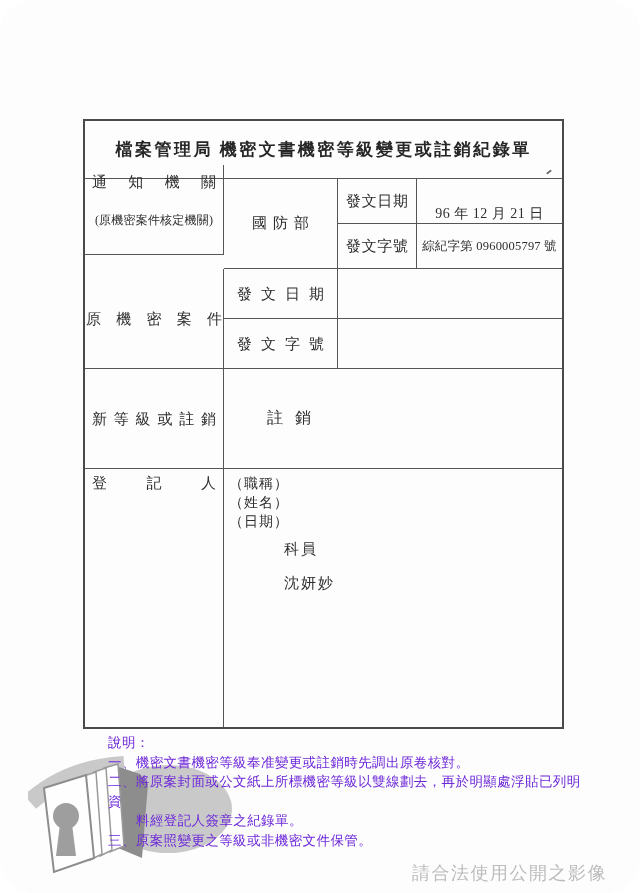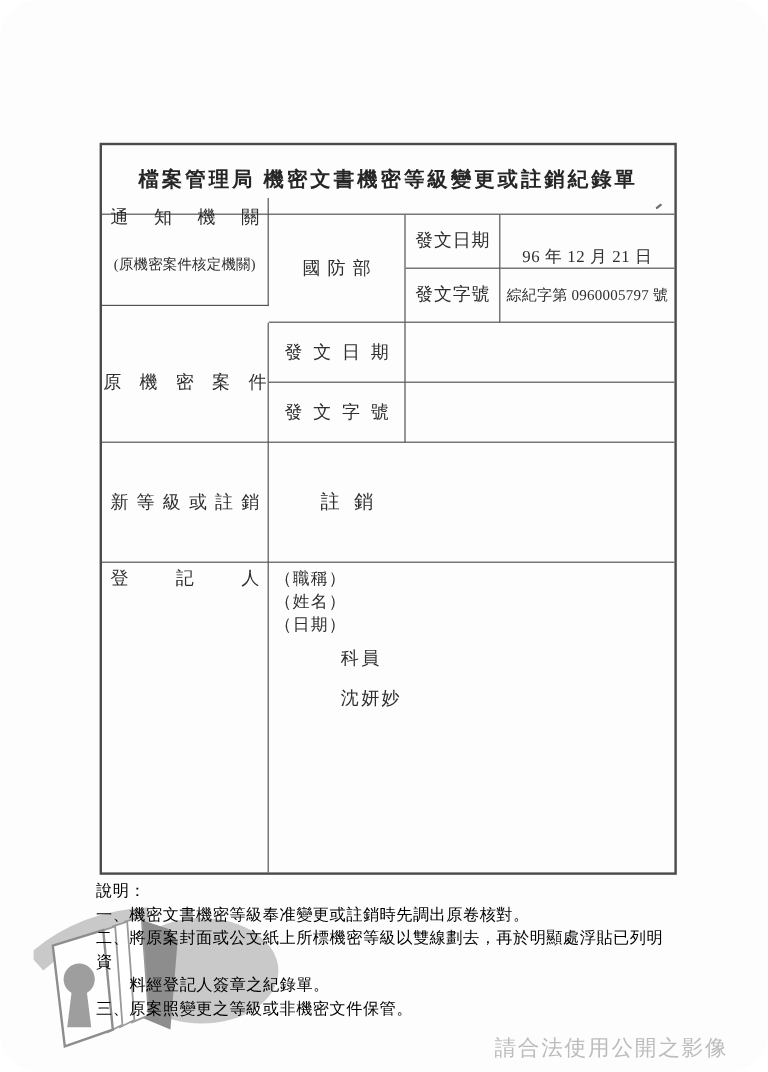--- a/index.html
+++ b/index.html
@@ -77,26 +77,26 @@
   .rowD-label { left: 0;    top: 348px; width: 139px; height: 258px; justify-content: flex-start; padding: 5px 7px 0 7px; }
   .rowD-value { left: 139px; top: 348px; width: 338px; height: 258px; justify-content: flex-start; padding: 5px 12px 0 5px; }
   .hint-line { font-size: 14px; line-height: 19px; letter-spacing: 1px; }
   .reg-entry { font-size: 15px; line-height: 19px; margin-left: 55px; letter-spacing: 2px; white-space: nowrap; }
   .reg-title { margin-top: 9px; }
   .reg-name  { margin-top: 15px; }
   .reg-date  { margin-top: 20px; letter-spacing: 0.5px; }
   
   .notes {
     position: absolute;
-    left: 80px; top: 733px;
+    left: 108px; top: 733px;
     width: 480px;
     font-size: 13.5px;
     line-height: 19.5px;
     letter-spacing: 0.4px;
-    color: #000000;
+    color: #6d28d9;
     z-index: 3;
   }
   .note-indent { padding-left: 28px; }
   
   .archives-logo {
     position: absolute;
     left: 28px; top: 752px;
     width: 210px; height: 135px;
     z-index: 1;
   }

